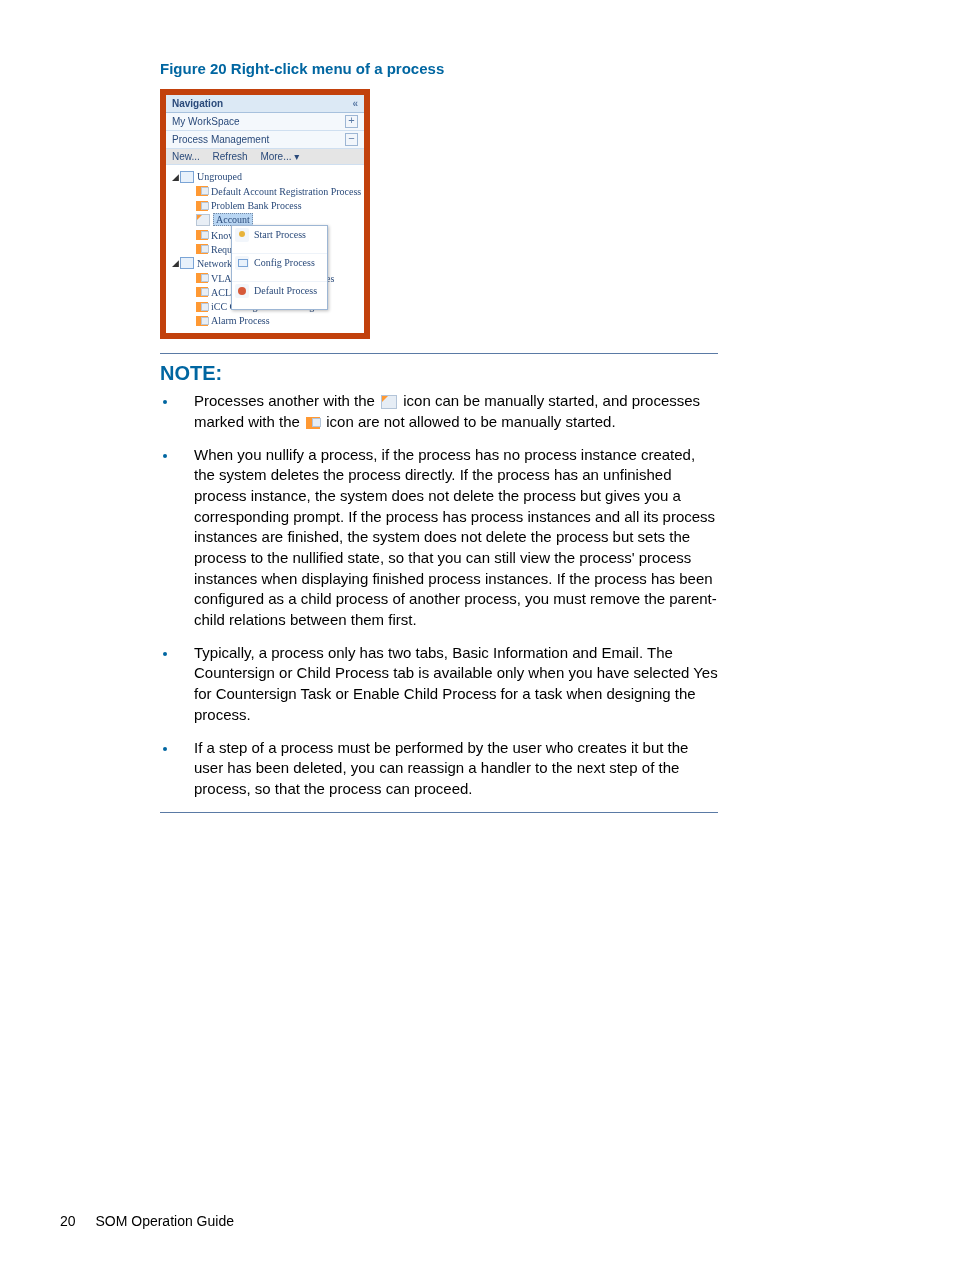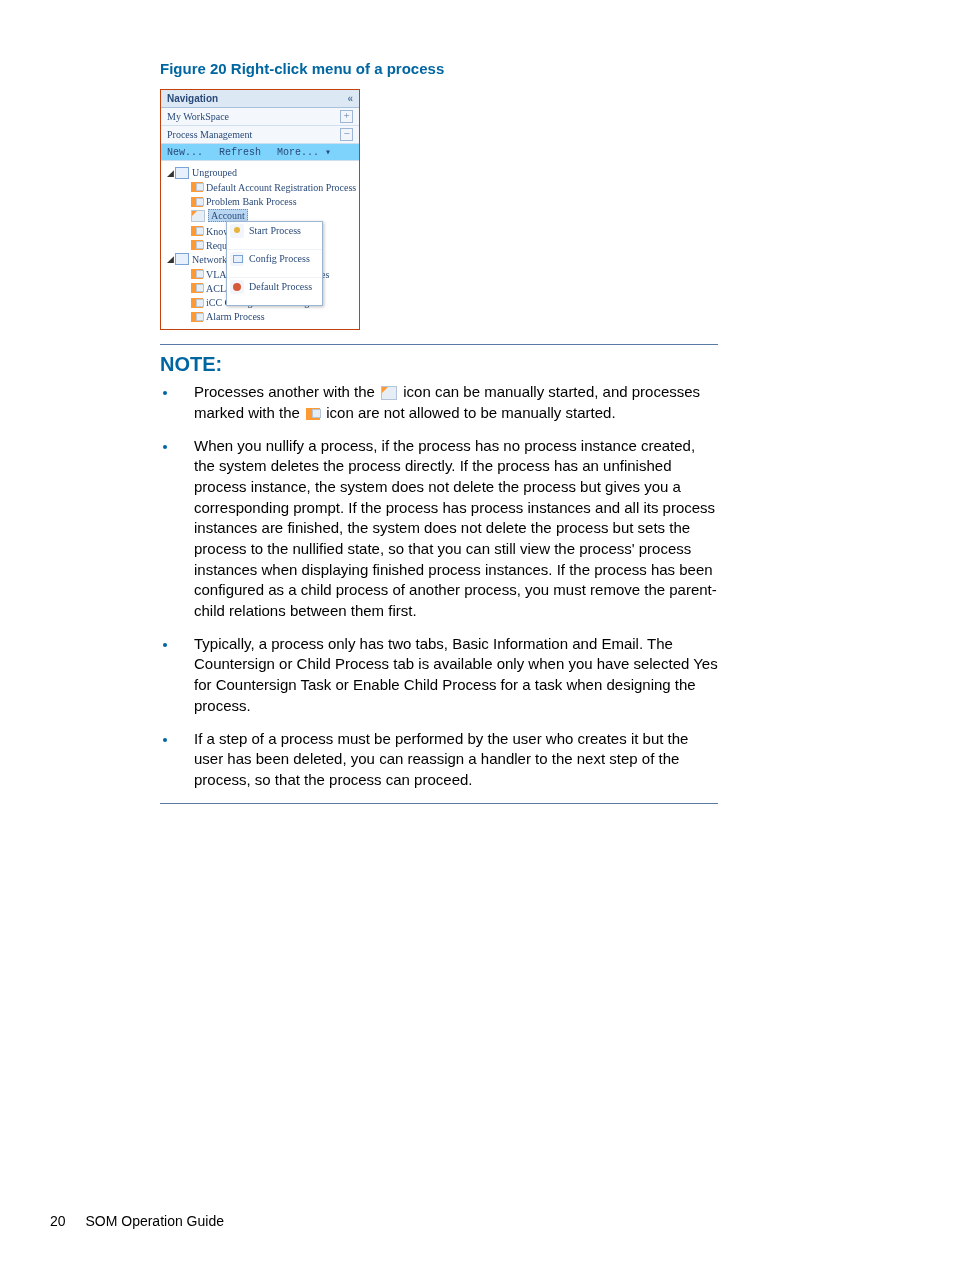--- a/index.html
+++ b/index.html
@@ -1,22 +1,22 @@
 <!DOCTYPE html>
 <html><head>
 <meta charset="utf-8">
 <style>
   html,body{margin:0;padding:0;background:#fff;font-family:Arial,Helvetica,sans-serif;color:#000;}
   .page{width:788px;height:1271px;position:relative;box-sizing:border-box;padding:60px 60px 40px 60px;}
   .content{margin-left:100px;margin-right:10px;}
   .fig-caption{color:#0066a1;font-weight:bold;font-size:15px;margin-bottom:12px;}
-  .nav-panel{width:198px;border:1px solid #c2410c;background:#f4f8fc;font-size:10px;color:#2a4a7a;margin-bottom:14px;}
+  .nav-panel{width:198px;border:6px solid #c2410c;background:#f4f8fc;font-size:10px;color:#2a4a7a;margin-bottom:14px;}
   .nav-header{background:#dce9f5;border-bottom:1px solid #a7c1dd;padding:3px 6px;font-weight:bold;display:flex;justify-content:space-between;align-items:center;}
-  .nav-row{border-bottom:1px solid #cfdff0;padding:2px 6px;display:flex;justify-content:space-between;align-items:center;font-family:Liberation Serif, serif;}
-  .nav-toolbar{background:#7dd3fc;border-bottom:1px solid #cfdff0;padding:2px 6px;color:#2a4a7a;font-family:Liberation Mono, monospace;}
+  .nav-row{border-bottom:1px solid #cfdff0;padding:2px 6px;display:flex;justify-content:space-between;align-items:center;}
+  .nav-toolbar{background:#e5e5e5;border-bottom:1px solid #cfdff0;padding:2px 6px;color:#2a4a7a;}
   .nav-toolbar span{margin-right:10px;}
   .tree{padding:4px 4px 6px 4px;background:#fff;}
   .tnode{white-space:nowrap;padding:1px 0;}
   .ti{display:inline-block;vertical-align:middle;}
   .arrow{width:8px;display:inline-block;color:#333;font-size:9px;}
   .grp-icon{width:12px;height:10px;display:inline-block;border:1px solid #7aa4d6;background:#e8f1fb;margin-right:3px;}
   .proc-icon{width:12px;height:10px;display:inline-block;background:#ff9933;margin-right:3px;position:relative;}
   .proc-icon::after{content:"";position:absolute;right:-1px;top:1px;width:6px;height:6px;background:#e8eef5;border:1px solid #b8c6d6;}
   .proc-icon2{width:12px;height:10px;display:inline-block;background:#e8eef5;border:1px solid #b8c6d6;margin-right:3px;position:relative;}
   .proc-icon2::before{content:"";position:absolute;left:0;top:0;width:0;height:0;border-top:5px solid #ff9933;border-right:5px solid transparent;}
@@ -39,21 +39,21 @@
   .note-head{color:#0066a1;font-weight:bold;font-size:20px;margin:6px 0 6px 0;}
   ul.notes{margin:0 0 0 18px;padding:0;}
   ul.notes>li{font-size:15px;line-height:1.38;margin-bottom:12px;padding-left:16px;text-align:left;}
   ul.notes>li::marker{color:#0066a1;font-size:14px;}
   .inline-icon{display:inline-block;width:14px;height:12px;vertical-align:middle;margin:0 2px;}
   .inline-icon.i1{background:#e6edf5;border:1px solid #b3c4d8;position:relative;}
   .inline-icon.i1::before{content:"";position:absolute;left:0;top:0;width:0;height:0;border-top:6px solid #ff9933;border-right:6px solid transparent;}
   .inline-icon.i2{background:#ff9933;position:relative;}
   .inline-icon.i2::after{content:"";position:absolute;right:-1px;top:1px;width:7px;height:7px;background:#e6edf5;border:1px solid #b3c4d8;}
   b{font-weight:normal;}
-  .footer{position:absolute;left:50px;bottom:42px;font-size:14px;}
+  .footer{position:absolute;left:60px;bottom:42px;font-size:14px;}
   .footer .pn{margin-right:16px;}
 </style>
 </head>
 <body>
 
 <div class="page">
   <div class="content">
 
     <div class="fig-caption">Figure 20 Right-click menu of a process</div>
 

